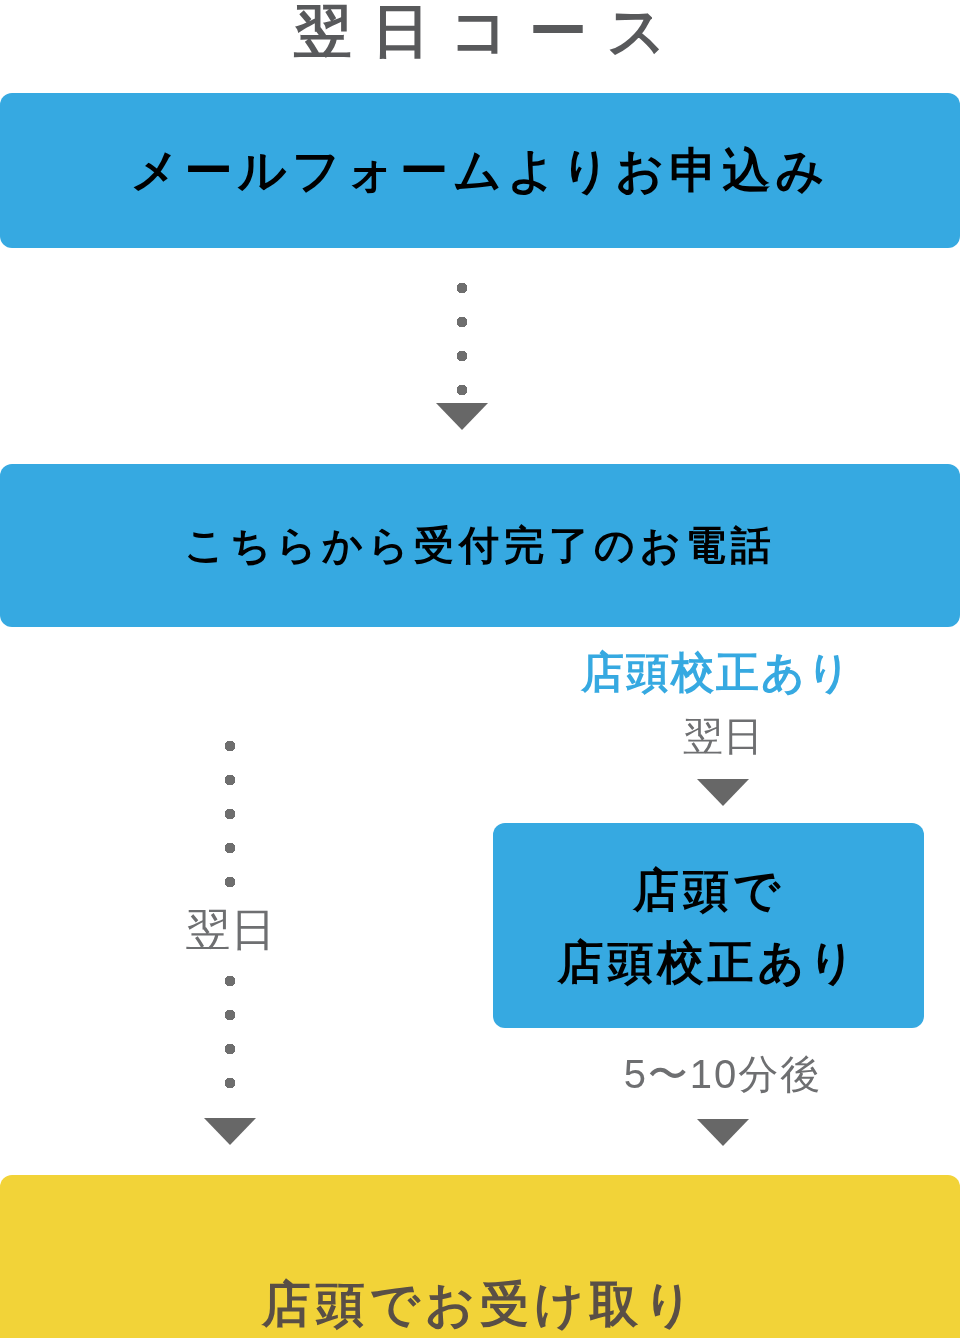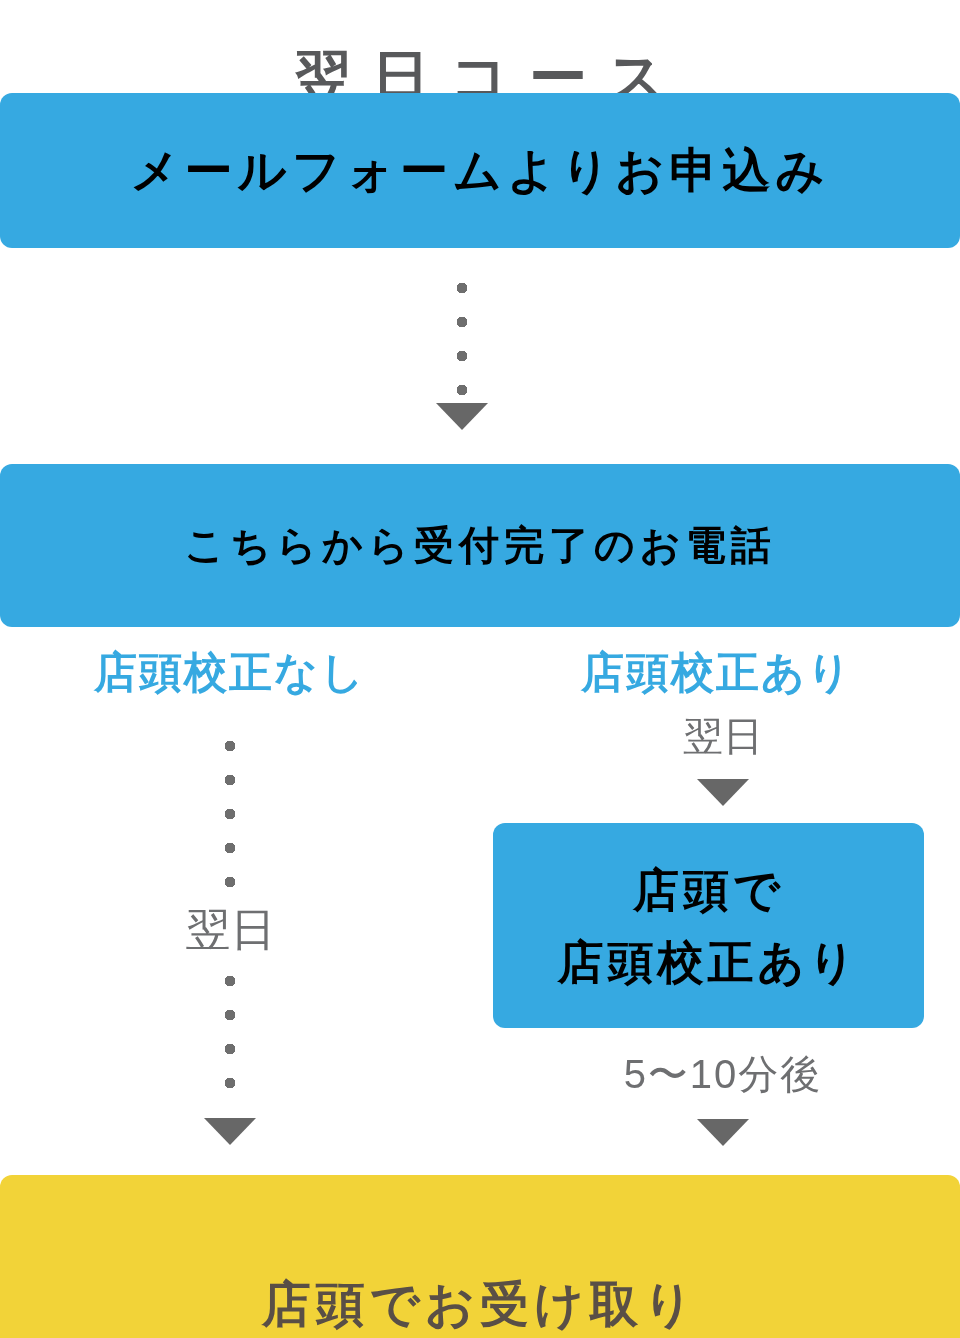--- a/index.html
+++ b/index.html
@@ -7,21 +7,21 @@
     position:relative;
     width:960px;height:1338px;
     background:#ffffff;
     overflow:hidden;
     font-family:"Liberation Sans","DejaVu Sans",sans-serif;
   }
   .page-title{
     position:absolute;left:0;top:0;width:960px;height:64px;
     display:flex;align-items:center;justify-content:center;
     font-size:58px;font-weight:bold;color:#58595B;
-    letter-spacing:20px;text-indent:20px;margin-top:46px;
+    letter-spacing:20px;text-indent:20px;
   }
   .step-box{
     position:absolute;background:#36A9E1;border-radius:12px;
     display:flex;align-items:center;justify-content:center;
     color:#000000;font-weight:bold;
   }
   .box-step1{left:0;top:93;width:960px;height:155px;font-size:48px;letter-spacing:5px;}
   .box-step2{left:0;top:464px;width:960px;height:163px;font-size:40px;letter-spacing:5px;}
   .box-step1{top:93px;}
   .box-check{
@@ -80,21 +80,20 @@
     <span>メールフォームよりお申込み</span>
   </div>
 
   <div class="dotted-line dots-mid"></div>
   <div class="arrow-head arrow-mid"></div>
 
   <div class="step-box box-step2">
     <span>こちらから受付完了のお電話</span>
   </div>
 
-  <div class="branch-label branch-left-label">店頭校正なし</div>
   <div class="branch-label branch-right-label">店頭校正あり</div>
 
   <div class="dotted-line dots-left-upper"></div>
   <div class="timing-note timing-left-box">翌日</div>
   <div class="dotted-line dots-left-lower"></div>
   <div class="arrow-head arrow-left"></div>
 
   <div class="timing-note timing-right">翌日</div>
   <div class="arrow-head arrow-right-1"></div>
 

